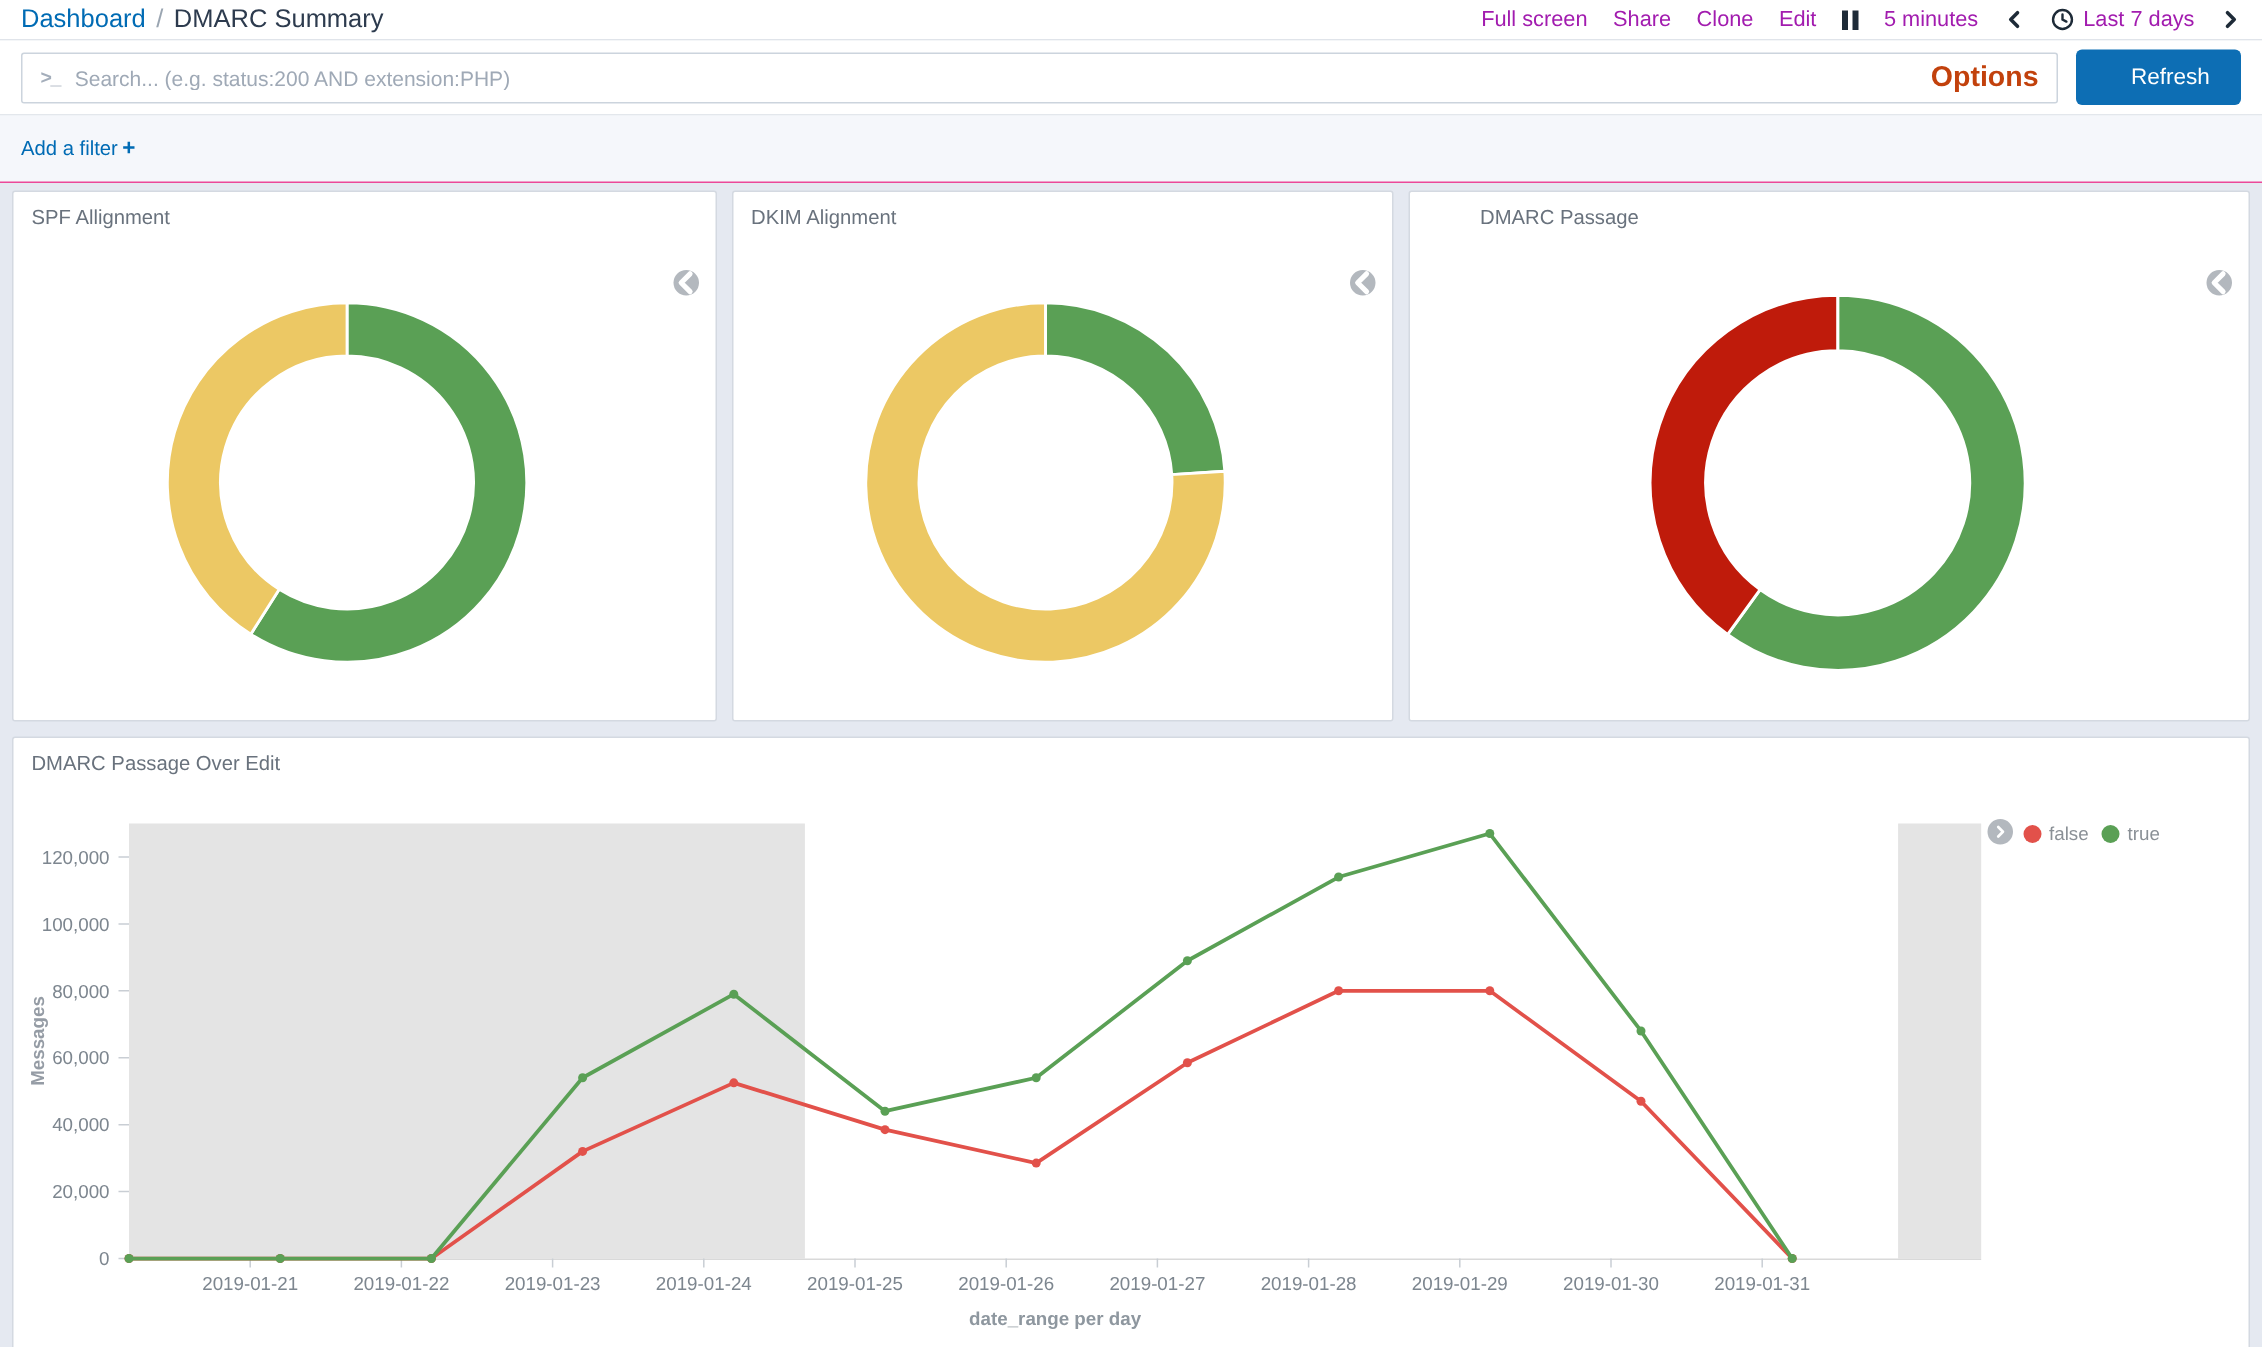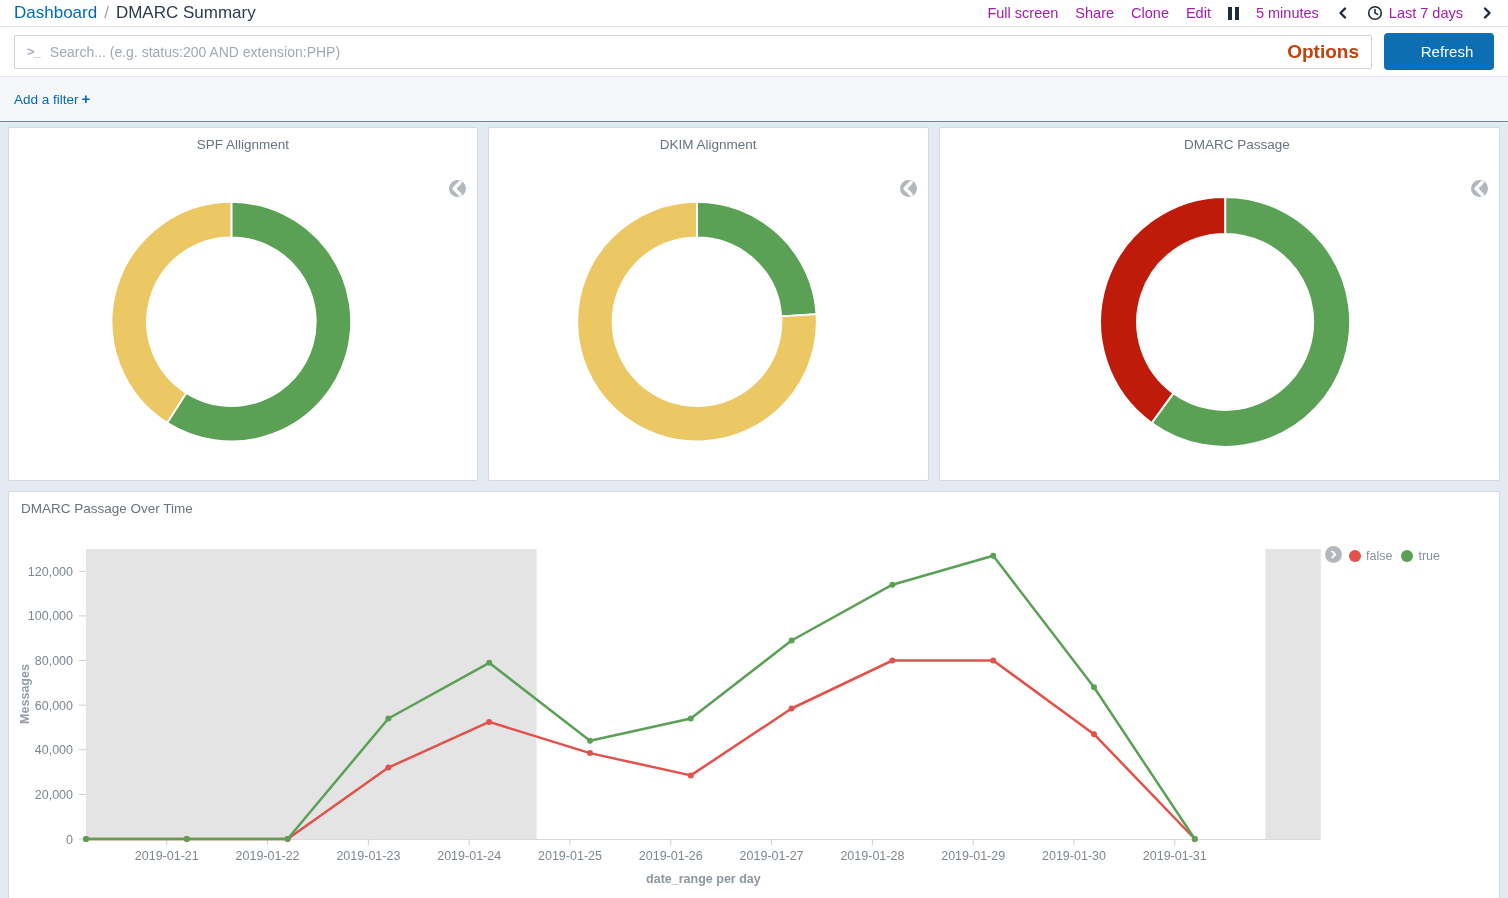--- a/index.html
+++ b/index.html
@@ -33,21 +33,21 @@
   .refresh-btn { width:110px; height:37px; margin-left:12px; background:#0D6EB4; color:#fff;
     border:none; border-radius:4px; font-size:15px; font-family:inherit; cursor:pointer;padding-left:16px; }
 
   
   .filterbar { background:#f5f7fb; border-bottom:1px solid #ec4899; padding:13px 14px 14px; height:45px; }
   .add-filter { color:#006BB4; font-size:13.5px; text-decoration:none; cursor:pointer; }
   .add-filter .plus { font-weight:bold; font-size:15px; margin-left:3px; }
 
   
   .dashboard { padding:5px 8px 8px; }
-  .toprow { display:flex; gap:10px;text-align:center; }
+  .toprow { display:flex; gap:10px; }
   .panel { background:#fff; border:1px solid #d4d9e1; border-radius:2px;
     display:flex; flex-direction:column; position:relative; }
   .panel-title { font-size:13.5px; color:#69727d; padding:9px 12px 2px; flex:0 0 auto; }
   .donut-panel { height:354px; }
   .donut-panel .vis { flex:1; position:relative; }
   .donut-panel svg { position:absolute; inset:0; width:100%; height:100%; }
   .p-spf { width:490px; } .p-dkim { width:460px; } .p-dmarc { width:584px;padding-left:35px; }
 
   .legend-toggle { position:absolute; width:17px; height:17px; border-radius:50%;
     background:#b3b8be; border:none; cursor:pointer; padding:0;
@@ -158,21 +158,21 @@
         <button class="legend-toggle">
           <svg width="9" height="9" viewBox="0 0 10 10">
               <polyline points="6.5,1.5 3,5 6.5,8.5" fill="none" stroke="#fff" stroke-width="2" stroke-linecap="round" stroke-linejoin="round"></polyline>
             </svg>
         </button>
       </div>
     </div>
   </div>
 
   <div class="panel ts-panel">
-    <div class="panel-title">DMARC Passage Over Time</div>
+    <div class="panel-title">DMARC Passage Over Edit</div>
     <svg class="tschart" id="ts-svg" width="1490" height="408">
         <rect x="77.0" y="57" width="450.6" height="290" fill="#e4e4e4"></rect>
         <rect x="1256.4" y="57" width="55.4" height="290" fill="#e4e4e4"></rect>
         <line x1="77" y1="347.5" x2="1311.8" y2="347.5" stroke="#d9d9d9" stroke-width="1"></line>
         <line x1="70" y1="347" x2="77" y2="347" stroke="#c9ced4" stroke-width="1"></line>
         <text x="64" y="351.5" text-anchor="end" font-size="12.5" fill="#7d868f">0</text>
         <line x1="70" y1="302.38461538461536" x2="77" y2="302.38461538461536" stroke="#c9ced4" stroke-width="1"></line>
         <text x="64" y="306.88461538461536" text-anchor="end" font-size="12.5" fill="#7d868f">20,000</text>
         <line x1="70" y1="257.7692307692308" x2="77" y2="257.7692307692308" stroke="#c9ced4" stroke-width="1"></line>
         <text x="64" y="262.2692307692308" text-anchor="end" font-size="12.5" fill="#7d868f">40,000</text>

